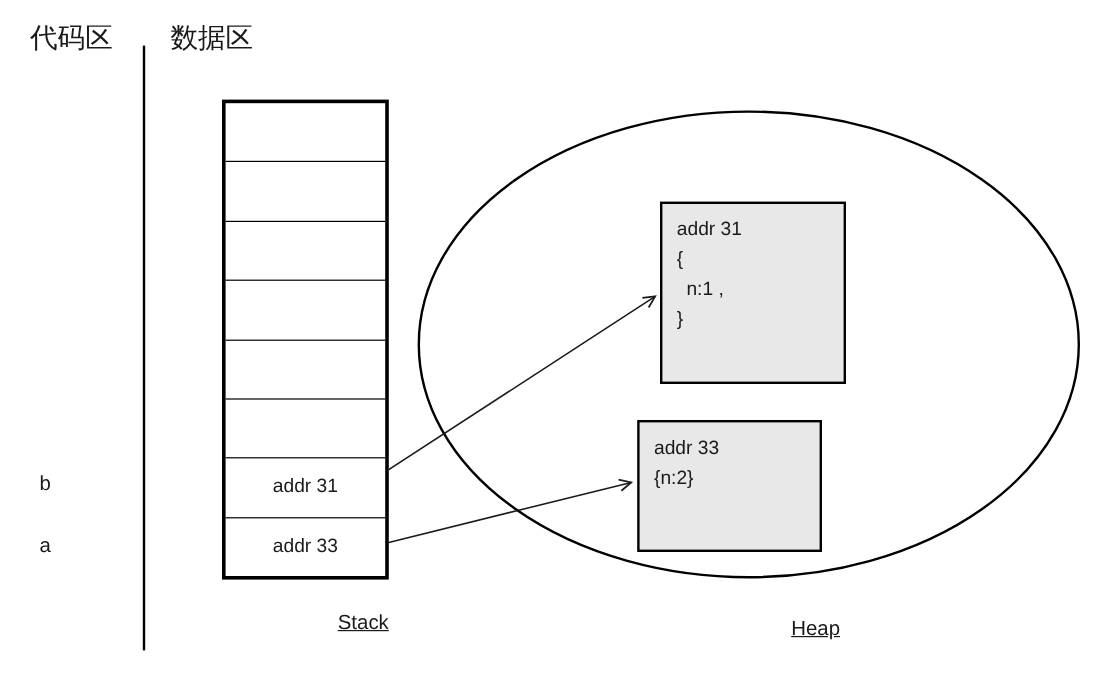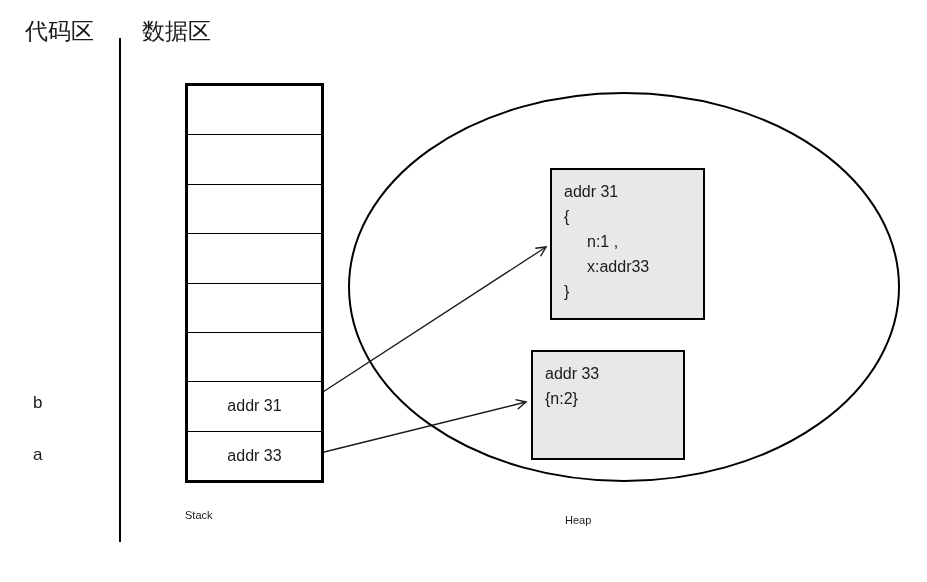--- a/index.html
+++ b/index.html
@@ -44,43 +44,44 @@
     justify-content: center;
     font-size: 16px;
   }
   .stack-cell + .stack-cell { border-top: 1.5px solid #000000; }
 
   .var-label { font-size: 17px; }
   #var-b-label { left: 33px; top: 393px; }
   #var-a-label { left: 33px; top: 445px; }
 
   .caption {
-    font-size: 11px;
-    text-align: left;
+    font-size: 17px;
+    text-align: right;
+    text-decoration: underline;
   }
   #stack-caption { left: 185px; top: 509px; width: 139px; }
   #heap-caption  { left: 565px; top: 514px; width: 135px; }
 
   
   #diagram-lines {
     left: 0; top: 0;
     width: 927px; height: 582px;
   }
 
   
   .heap-object {
     background: #e8e8e8;
     border: 2px solid #000000;
     padding: 9px 0 0 12px;
     font-size: 16px;
     line-height: 25px;
   }
   #heap-object-addr31 { left: 550px; top: 168px; width: 155px; height: 152px; }
   #heap-object-addr33 { left: 531px; top: 350px; width: 154px; height: 110px; }
-  .heap-object .indent { margin-left: 23px; }
+  .heap-object .indent { margin-left: 8px; }
   .obj-line { white-space: pre; }
 </style>
 </head>
 <body>
 
 <div class="abs region-label" id="code-area-label">代码区</div>
 <div class="abs region-label" id="data-area-label">数据区</div>
 
 <div class="abs" id="section-divider"></div>
 
@@ -106,21 +107,20 @@
   <div class="stack-cell">addr 33</div>
 </div>
 
 <div class="abs var-label" id="var-b-label">b</div>
 <div class="abs var-label" id="var-a-label">a</div>
 
 <div class="abs heap-object" id="heap-object-addr31">
   <div class="obj-line">addr 31</div>
   <div class="obj-line">{</div>
   <div class="obj-line indent">n:1 ,</div>
-  <div class="obj-line indent">x:addr33</div>
   <div class="obj-line">}</div>
 </div>
 
 <div class="abs heap-object" id="heap-object-addr33">
   <div class="obj-line">addr 33</div>
   <div class="obj-line">{n:2}</div>
 </div>
 
 <div class="abs caption" id="stack-caption">Stack</div>
 <div class="abs caption" id="heap-caption">Heap</div>

